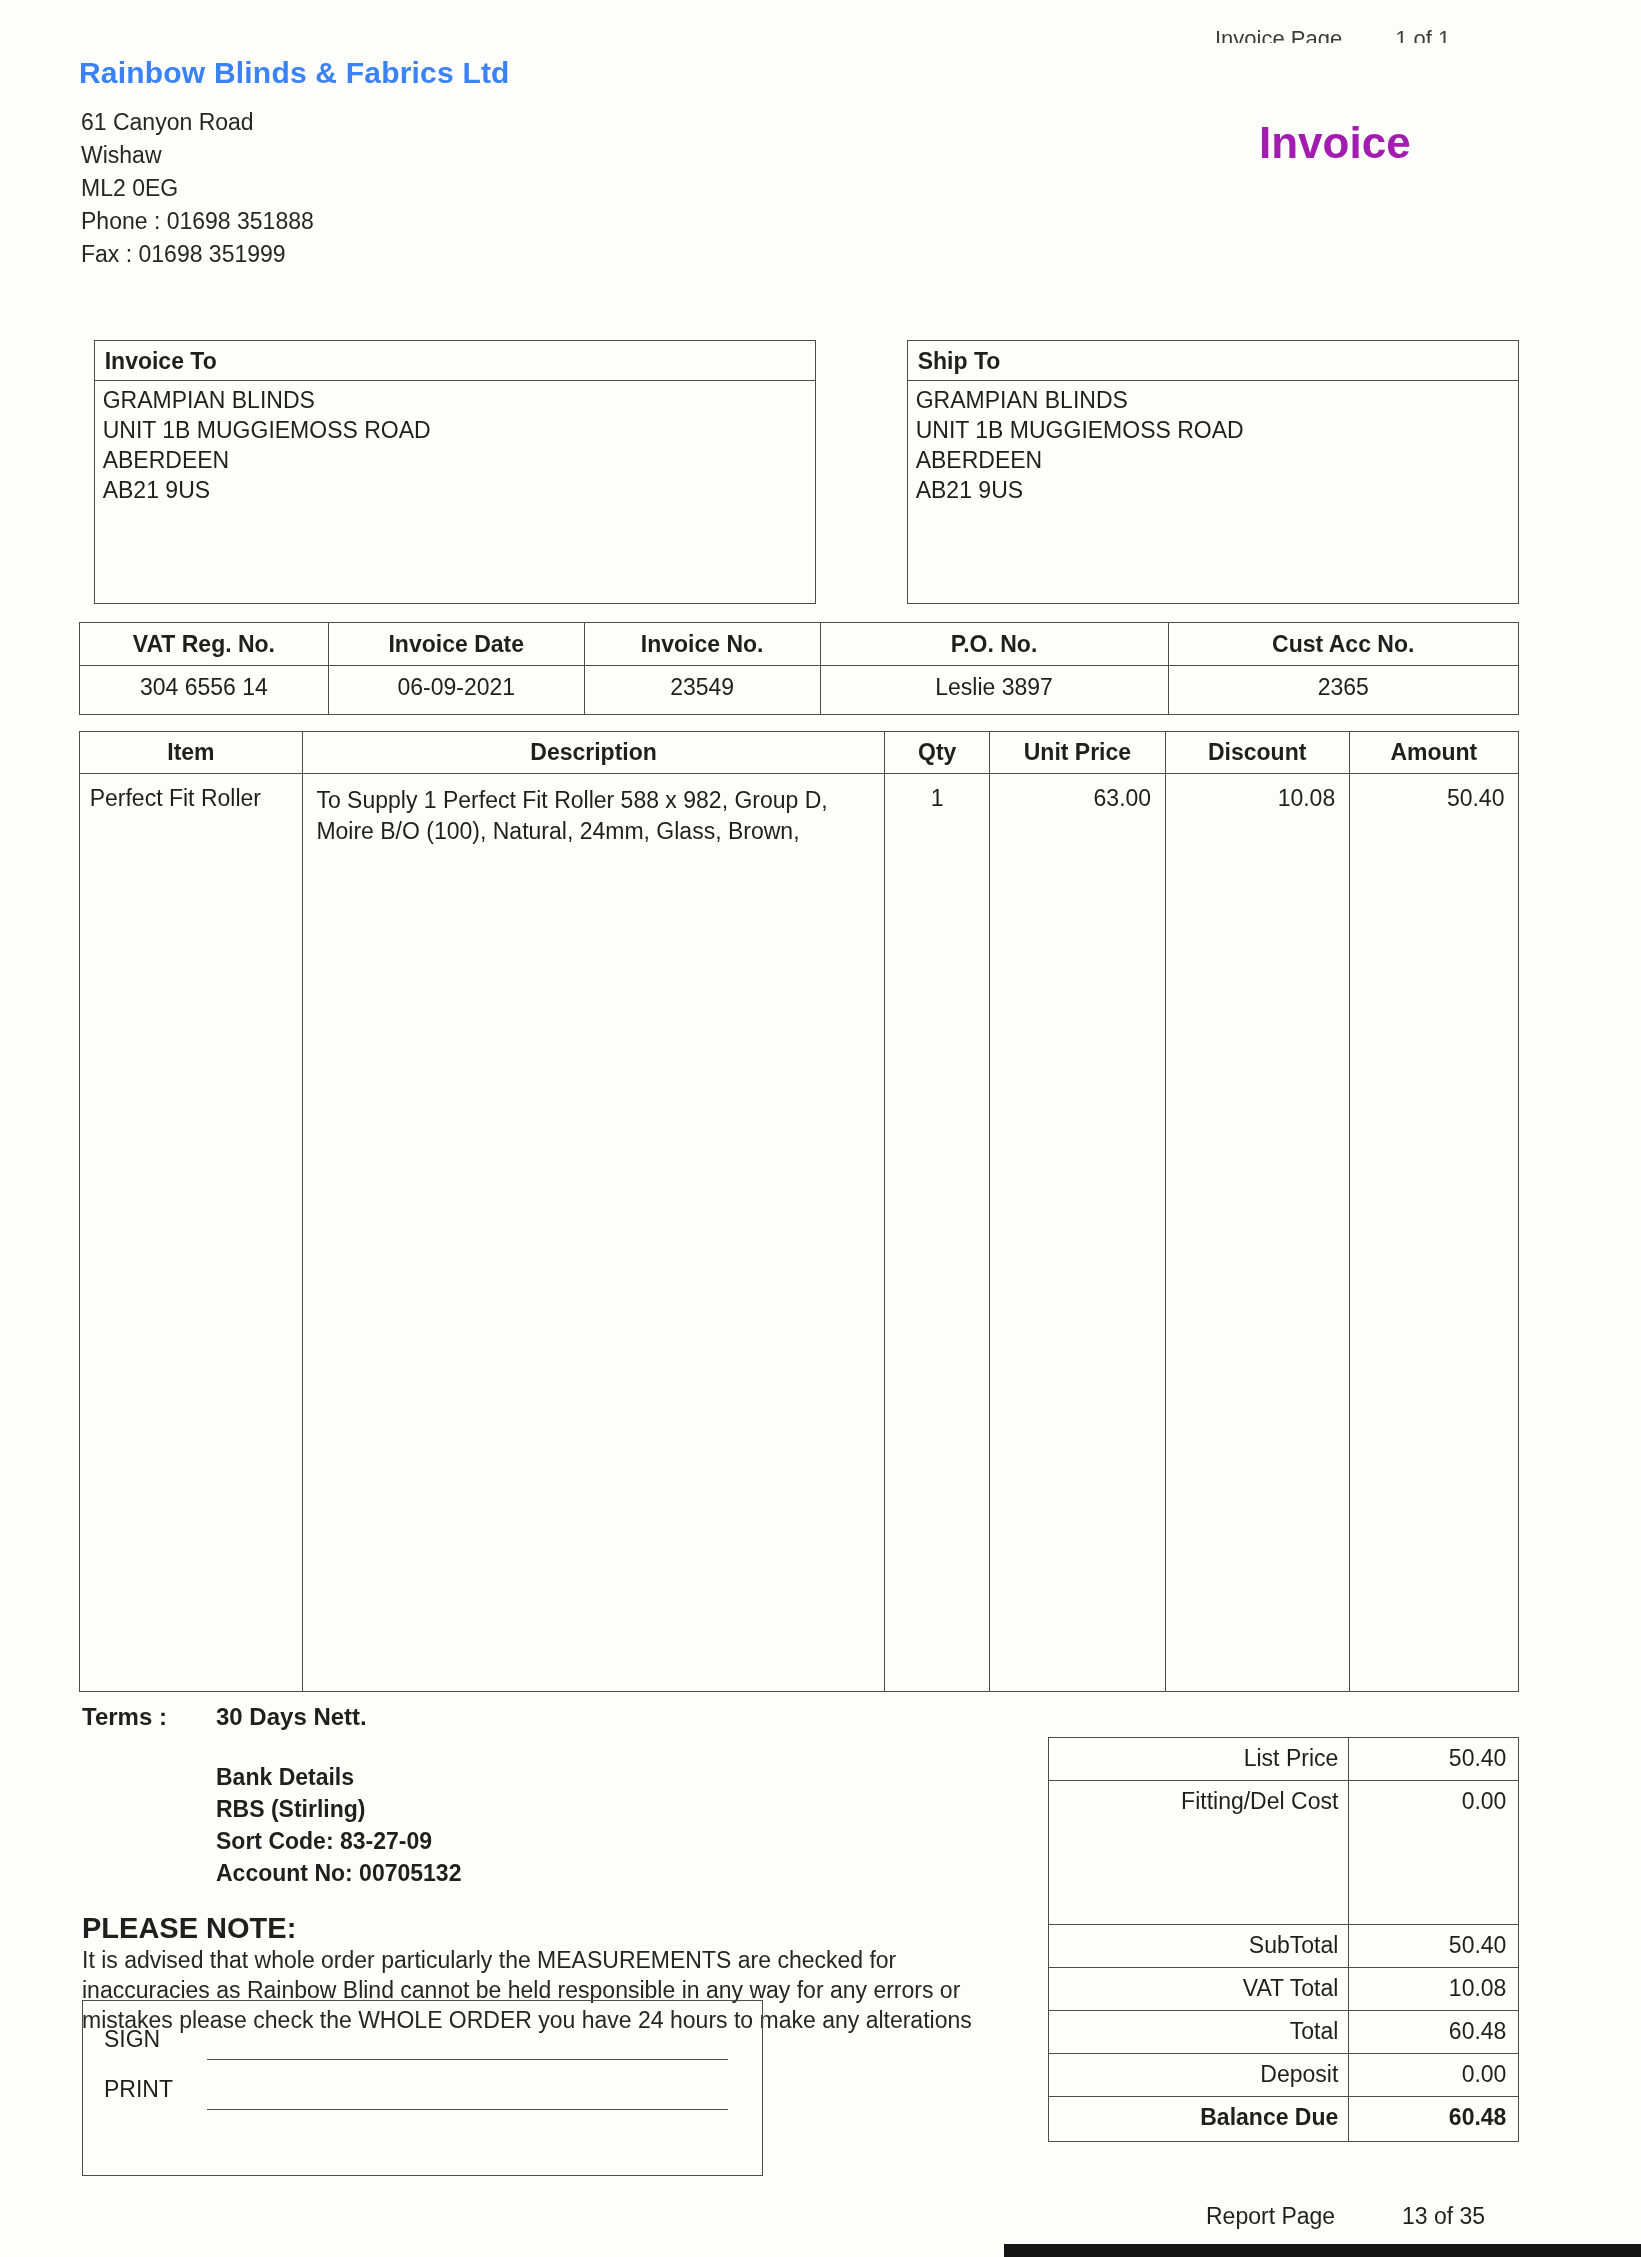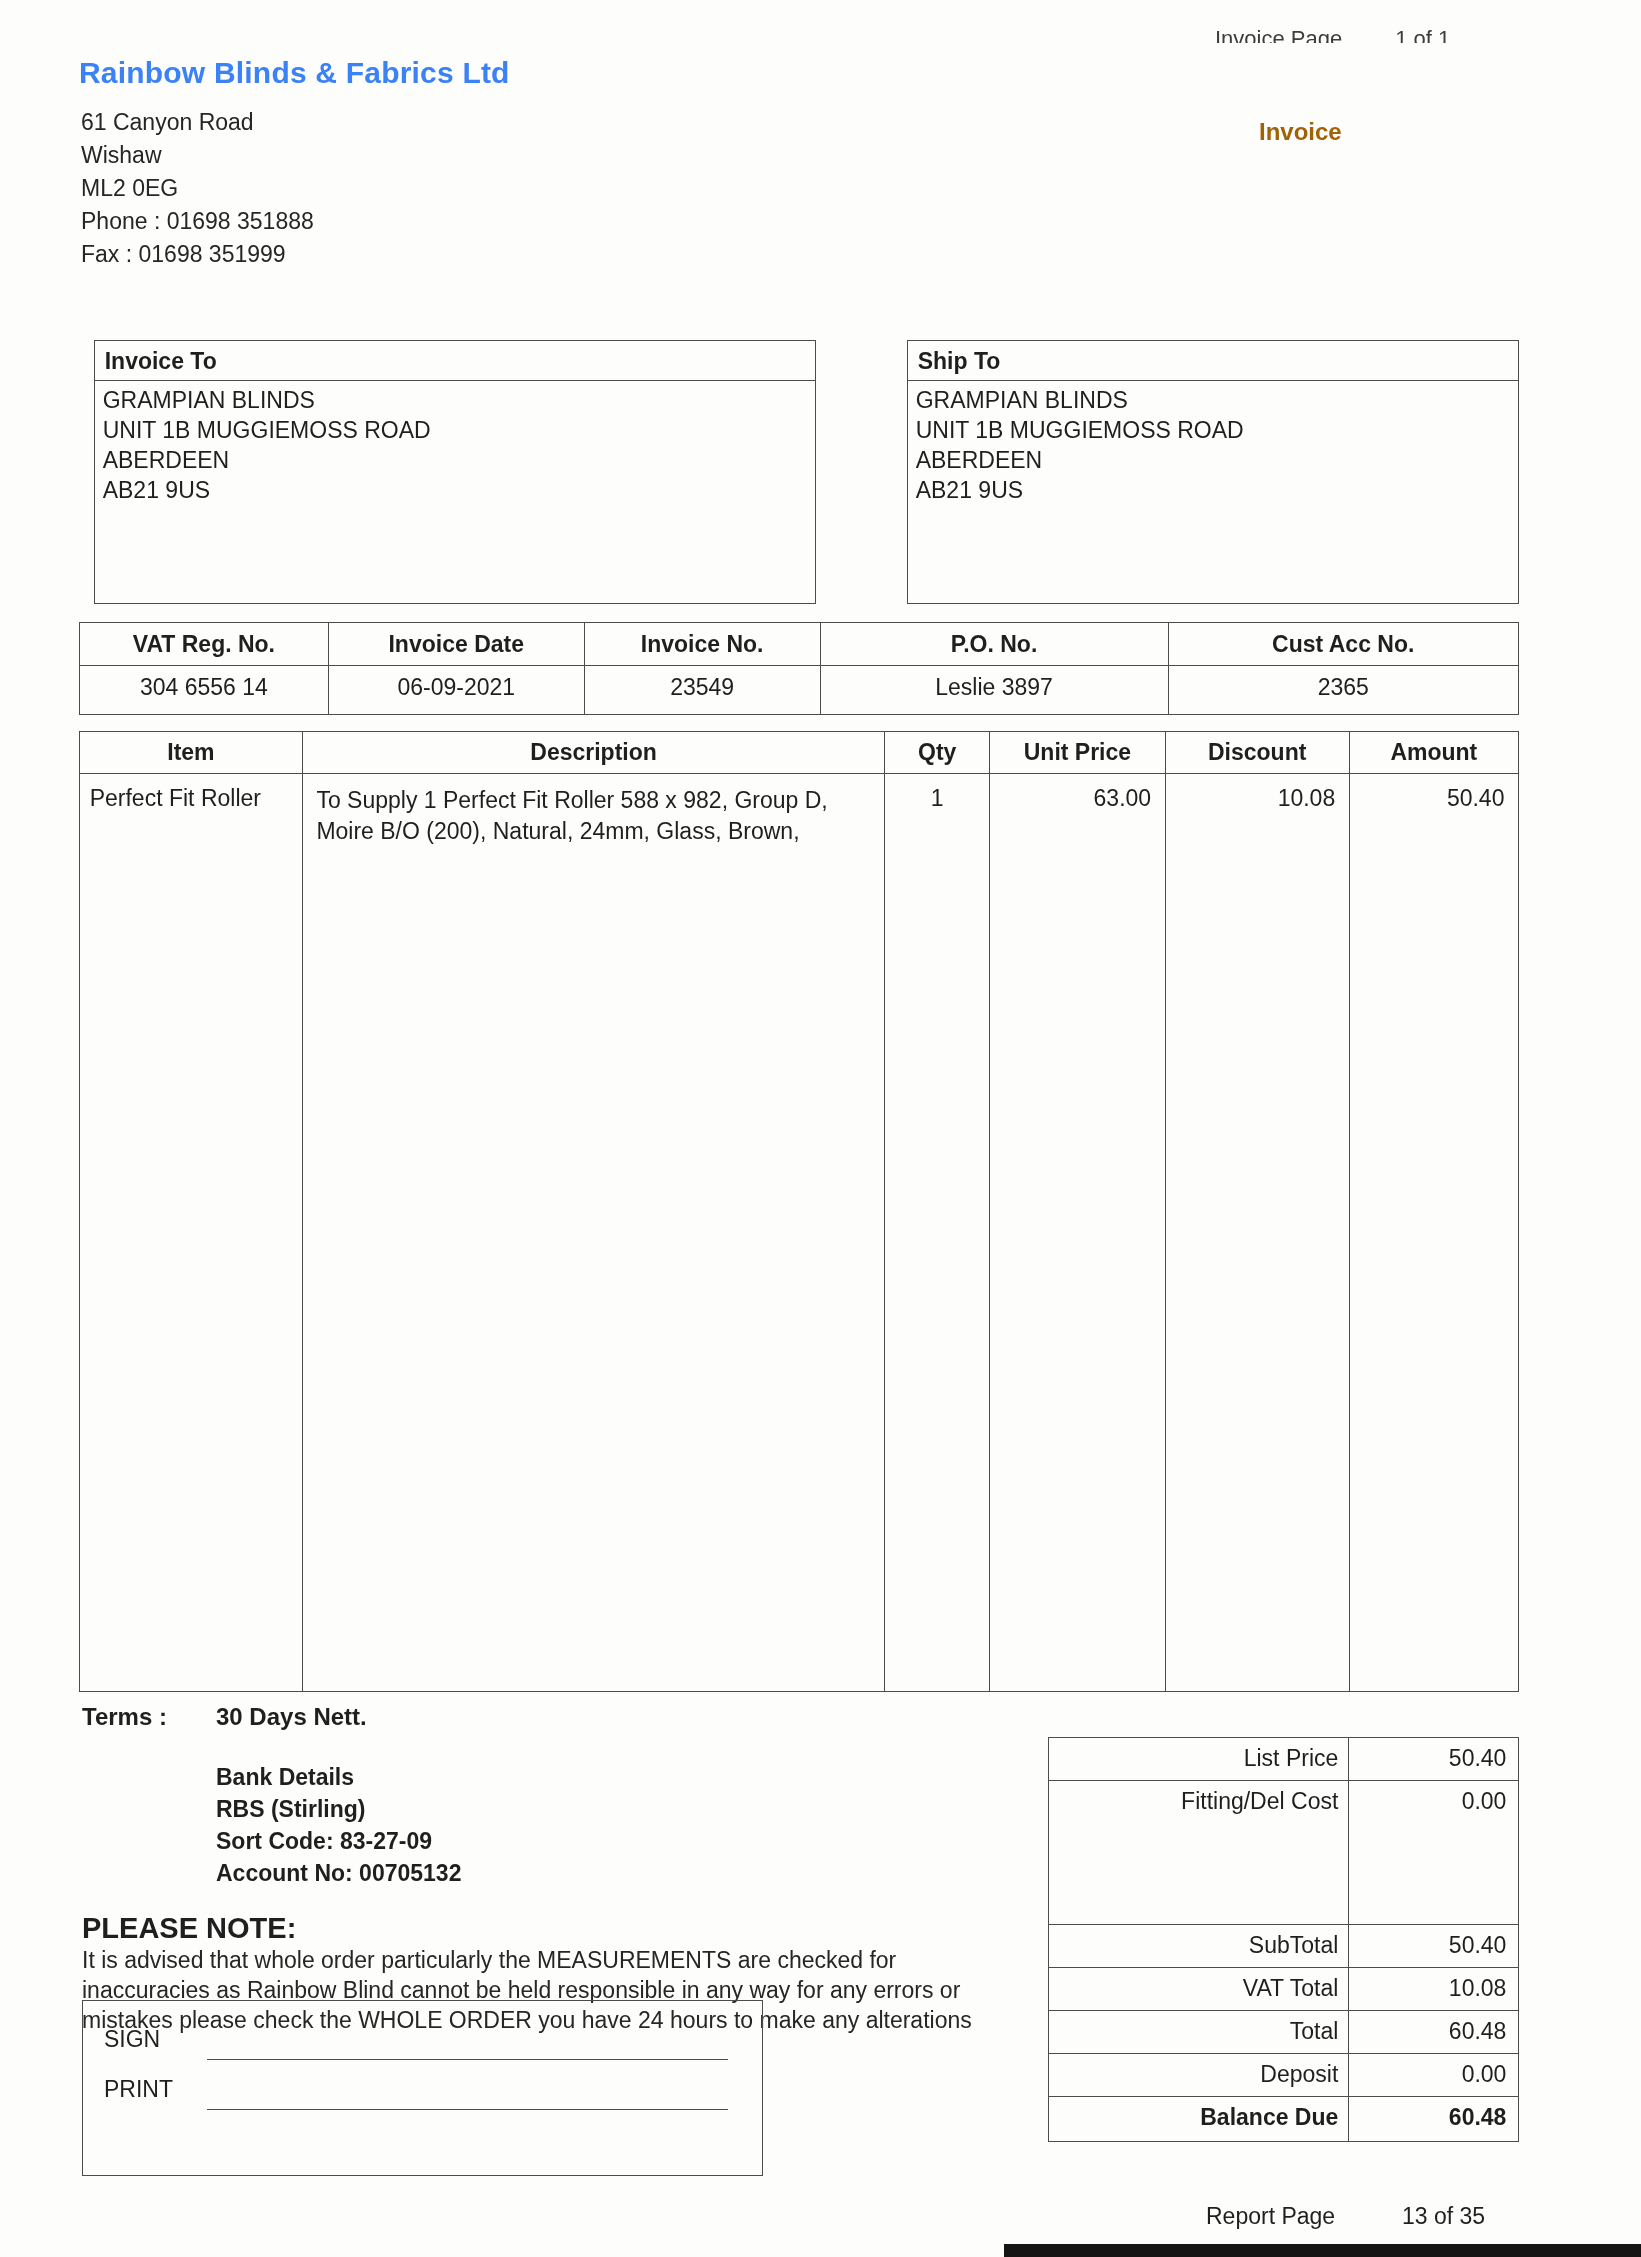--- a/index.html
+++ b/index.html
@@ -16,21 +16,21 @@
   .abs { position:absolute; }
 
   
   .company-name { left:79px; top:56px; font-size:30px; font-weight:bold; color:#3b82f6; letter-spacing:0.2px; }
   .company-address { left:81px; top:106px; font-size:23px; line-height:33px; color:#262626; }
 
   .page-label-clip { left:1215px; top:25px; height:18.3px; overflow:hidden; width:348px; color:#3c3c3c; }
   .page-label-clip span { font-size:22px; line-height:25px; }
   .pl-val { margin-left:53px; }
 
-  .invoice-heading { left:1259px; top:118px; font-size:24px; font-weight:bold; color:#a16207; }
+  .invoice-heading { left:1259px; top:118px; font-size:44px; font-weight:bold; color:#a21caf; }
 
   
   .addr-box { border:1.9px solid #4c4c4c; box-sizing:border-box; background:transparent; }
   .invoice-to-box { left:94px;  top:340px; width:722px; height:264px; }
   .ship-to-box    { left:907px; top:340px; width:612px; height:264px; }
   .addr-label { font-weight:bold; font-size:23px; padding:6.8px 0 4.8px 9.7px; border-bottom:1.9px solid #4c4c4c; }
   .addr-lines { padding:4.8px 0 0 7.7px; font-size:23px; line-height:30px; }
 
   
   .info-table { left:79px; top:622px; width:1440px; height:93px; border:1.9px solid #4c4c4c; box-sizing:border-box; display:flex; flex-direction:column; }
@@ -146,21 +146,21 @@
     <div class="it-head">
       <div class="tc tc-item">Item</div>
       <div class="tc tc-desc">Description</div>
       <div class="tc tc-qty">Qty</div>
       <div class="tc tc-up">Unit Price</div>
       <div class="tc tc-disc">Discount</div>
       <div class="tc tc-amt">Amount</div>
     </div>
     <div class="it-body">
       <div class="tc tc-item">Perfect Fit Roller</div>
-      <div class="tc tc-desc">To Supply 1 Perfect Fit Roller  588 x 982, Group D, Moire B/O (200), Natural, 24mm, Glass, Brown,</div>
+      <div class="tc tc-desc">To Supply 1 Perfect Fit Roller  588 x 982, Group D, Moire B/O (100), Natural, 24mm, Glass, Brown,</div>
       <div class="tc tc-qty">1</div>
       <div class="tc tc-up">63.00</div>
       <div class="tc tc-disc">10.08</div>
       <div class="tc tc-amt">50.40</div>
     </div>
   </div>
 
   <div class="terms-label abs">Terms :</div>
   <div class="terms-value abs">30 Days Nett.</div>
 

